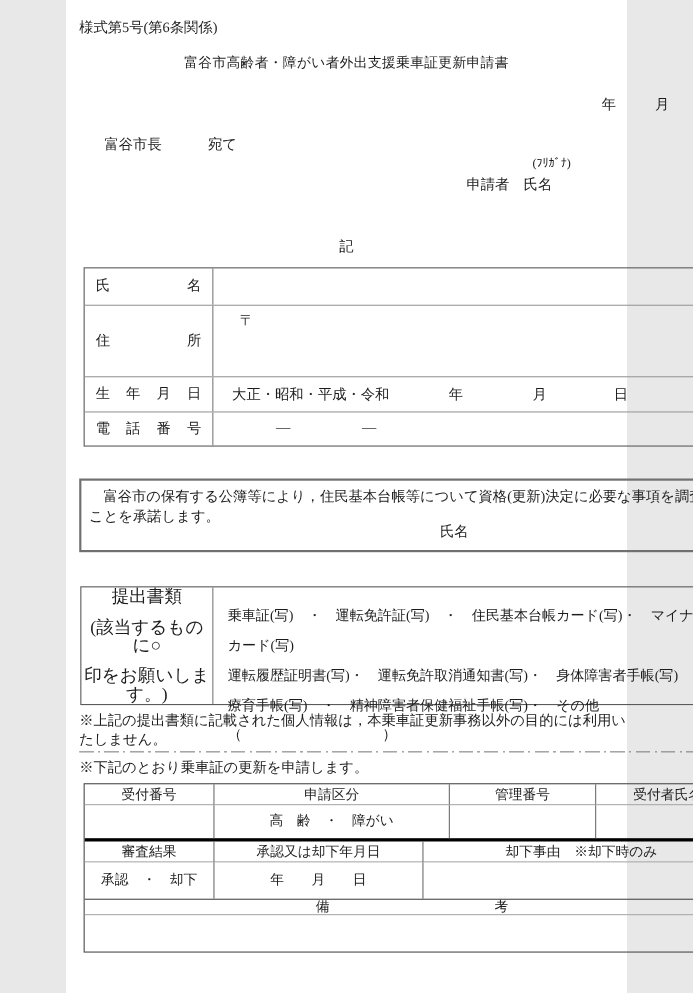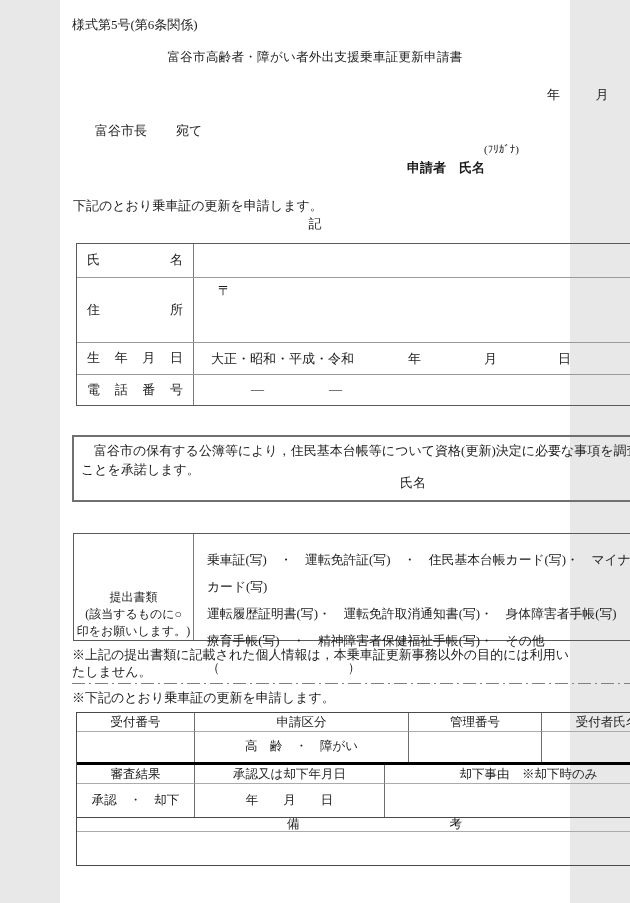--- a/index.html
+++ b/index.html
@@ -10,23 +10,23 @@
     font-family:"Liberation Serif","DejaVu Serif",serif;
     font-size:13px; line-height:1.3;
   }
   .abs { position:absolute; }
   .center { left:0; right:0; text-align:center; }
 
   
   .form-number { left:12px; top:17px; }
   .title { top:49px; font-size:12.5px; letter-spacing:0.3px; }
   .date-line { left:487px; top:87px; width:110px; display:flex; justify-content:space-between; }
-  .addressee { left:35px; top:123px; display:flex; gap:29px; }
+  .addressee { left:35px; top:123px; display:flex; gap:42px; }
   .furigana { left:385px; top:142px; font-size:11px;margin-left:39px; }
-  .applicant { left:347px; top:160px;font-weight:bold; }
+  .applicant { left:364px; top:160px; }
   .statement { left:13px; top:198px; }
   .ki { top:216px; }
 
   
   .t1 { left:16px; top:243px; width:599px; border:1px solid #5a5a5a; }
   .t1-row { display:flex; border-bottom:1px solid #9a9a9a; }
   .t1-row:last-child { border-bottom:none; }
   .t1-label {
     width:117px; flex:0 0 117px; border-right:1px solid #7a7a7a;
     display:flex; align-items:center; justify-content:space-between;
@@ -49,22 +49,22 @@
   .consent {
     left:12px; top:435px; width:608px; height:67px;
     border:2px solid #707070; padding:4px 7px; line-height:19px;
   }
   .consent-name { position:absolute; left:326px; bottom:8px; }
 
   
   .docs { left:13px; top:533px; width:602px; height:108px; border:1px solid #5a5a5a; display:flex; }
   .docs-label {
     width:120px; flex:0 0 120px; border-right:1px solid #7a7a7a;
-    display:flex; flex-direction:column; justify-content:flex-end; align-items:center;
-    font-size:12px; line-height:17px; text-align:center;
+    display:flex; flex-direction:column; justify-content:space-between; align-items:center;
+    font-size:16px; line-height:17px; text-align:center;
   }
   .docs-body { flex:1; padding:13px 0 0 13px; line-height:27px; font-size:12.8px; }
 
   
   .privacy { left:12px; top:647px; }
   .dashline {
     left:12px; top:683px; width:606px; height:1px;
     background:repeating-linear-gradient(90deg,#808080 0 13px,transparent 13px 17px,#808080 17px 19px,transparent 19px 23px);
   }
   .office-note { left:12px; top:690px; }
@@ -99,21 +99,20 @@
     <span>日</span>
   </div>
 
   <div class="abs addressee">
     <span>富谷市長</span>
     <span>宛て</span>
   </div>
 
   <div class="abs furigana">(ﾌﾘｶﾞﾅ)</div>
   <div class="abs applicant">申請者　氏名</div>
-  <div class="abs statement">下記のとおり乗車証の更新を申請します。</div>
   <div class="abs center ki">記</div>
 
   <div class="abs t1">
     <div class="t1-row r1">
       <div class="t1-label">
         <span>氏</span>
         <span>名</span>
       </div>
       <div class="t1-value"></div>
     </div>

